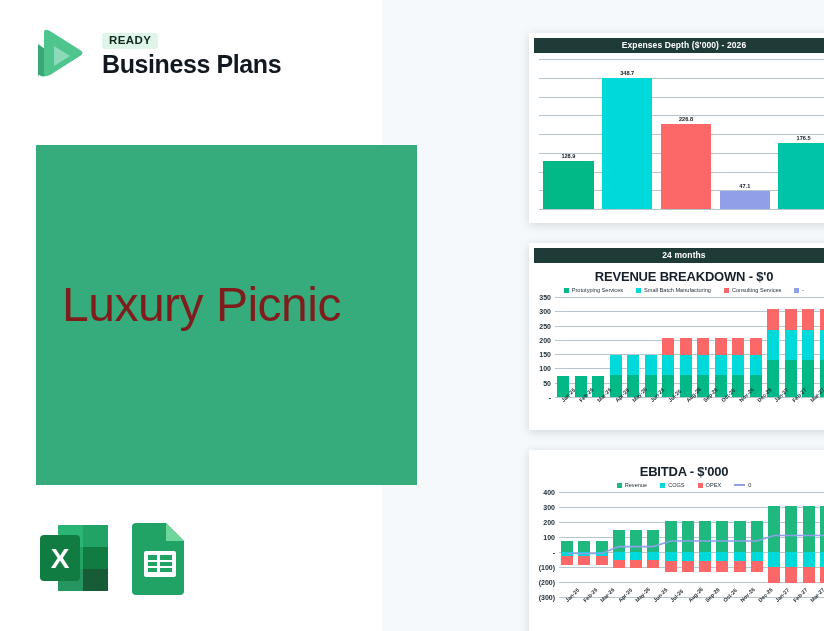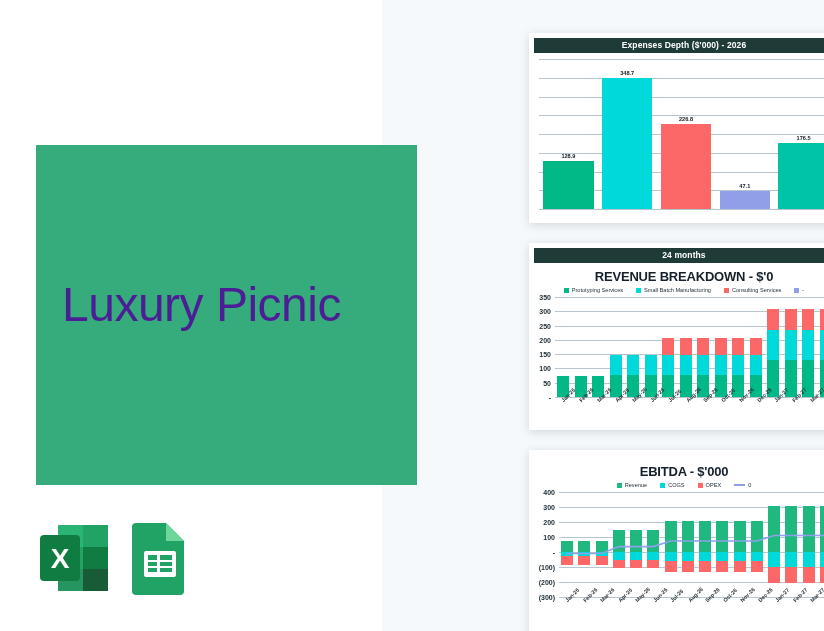--- a/index.html
+++ b/index.html
@@ -23,21 +23,21 @@
   }
   .brand-name{font-size:25px;font-weight:800;color:#111820;letter-spacing:-.4px;line-height:1;}
 
   
   .hero{
     position:absolute;left:36px;top:145px;width:381px;height:340px;
     background:#36ac7d;
   }
   .hero-title{
     position:absolute;left:26px;top:135px;right:14px;
-    color:#4c1d95;font-size:48px;font-weight:400;letter-spacing:-.5px;line-height:1.05;
+    color:#7f1d1d;font-size:48px;font-weight:400;letter-spacing:-.5px;line-height:1.05;
   }
 
   
   .footer-row{position:absolute;left:36px;top:521px;display:flex;align-items:center;gap:16px;}
   .xls-icon{width:78px;height:74px;position:relative;flex:none;}
   .gs-icon{width:60px;height:74px;position:relative;flex:none;}
   .footer-label{font-size:25px;font-weight:800;color:#12181f;letter-spacing:-.3px;}
 
   
   .card{
@@ -82,20 +82,34 @@
     transform-origin:left top;transform:rotate(-45deg);white-space:nowrap;
   }
 </style>
 </head>
 <body>
 
 <div class="stage">
 
   <div class="right-panel"></div>
 
+  <div class="logo-block">
+    <div class="logo-mark">
+      <svg width="58" height="58" viewBox="0 0 58 58">
+        <path d="M8 18 L8 50 L30 34 Z" fill="#3aa876"></path>
+        <path d="M8 44 Q8 52 16 50 L44 30 Q50 26 44 22 L20 22 Q8 22 8 32 Z" fill="#3aa876"></path>
+        <path d="M14 6 Q14 2 20 5 L50 24 Q55 27 50 30 L20 49 Q14 52 14 47 Z" fill="#4fc58e"></path>
+        <path d="M24 20 L24 40 L40 30 Z" fill="#9fe2c5" opacity=".75"></path>
+      </svg>
+    </div>
+    <div class="logo-text">
+      <span class="ready-badge">READY</span>
+      <span class="brand-name">Business Plans</span>
+    </div>
+  </div>
 
   <div class="hero">
     <div class="hero-title">Luxury Picnic</div>
   </div>
 
   <div class="footer-row">
     <div class="xls-icon">
       <svg width="78" height="74" viewBox="0 0 78 74">
         <rect x="22" y="4" width="50" height="22" fill="#21a366"></rect>
         <rect x="22" y="26" width="50" height="22" fill="#107c41"></rect>

